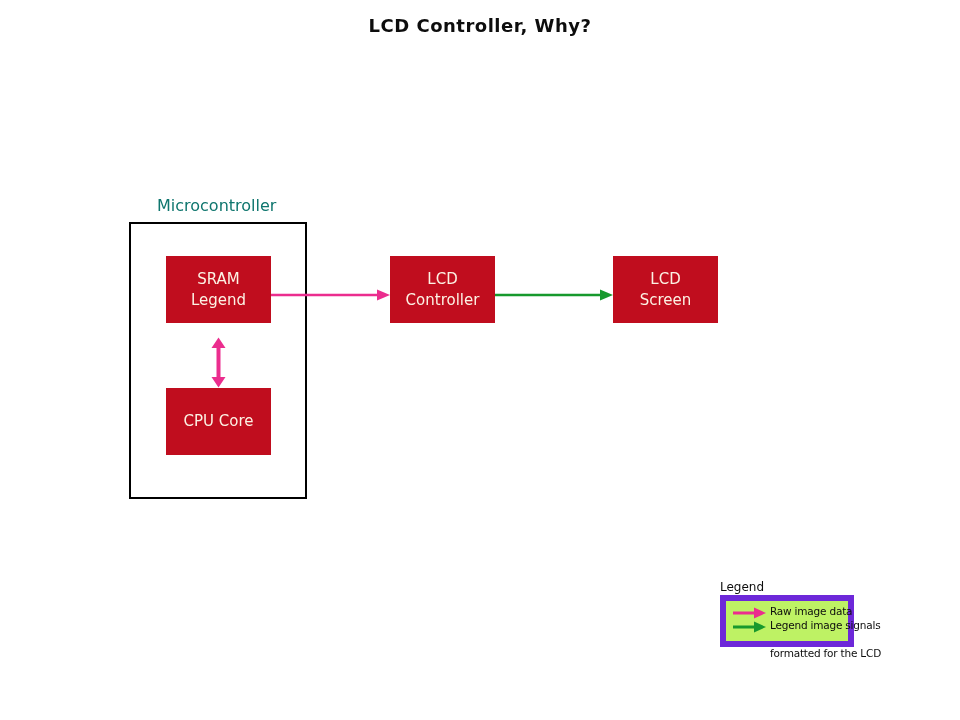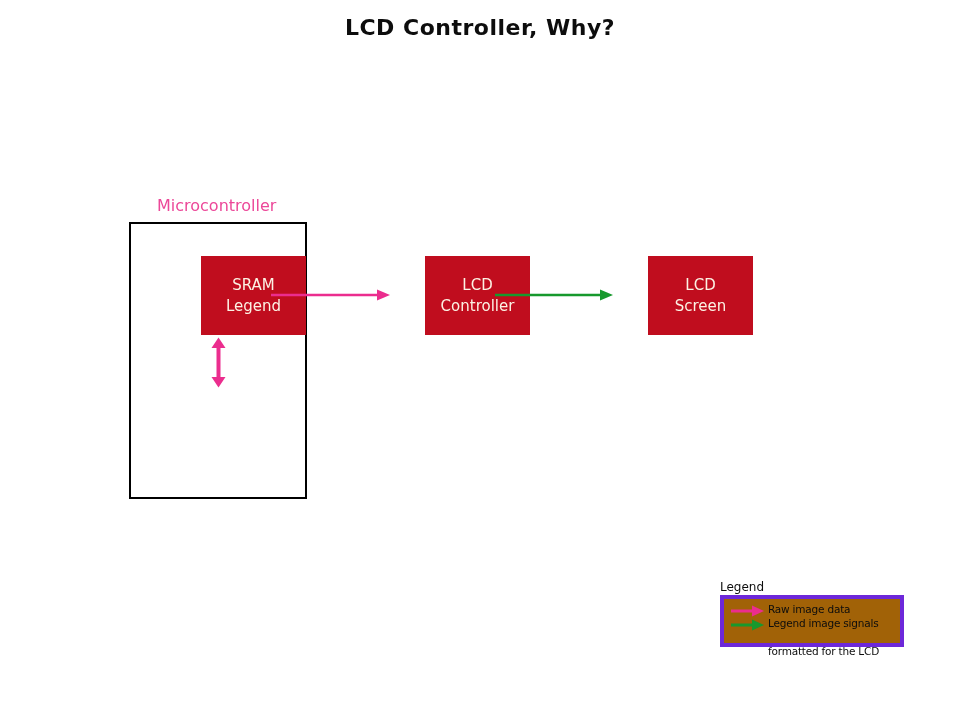--- a/index.html
+++ b/index.html
@@ -12,56 +12,55 @@
     font-family: "DejaVu Sans", "Liberation Sans", sans-serif;
     overflow: hidden;
     color: #111;
   }
   .title {
     position: absolute;
     top: 15px;
     left: 0;
     width: 100%;
     text-align: center;
-    font-size: 22px;
+    font-size: 18px;
     font-weight: bold;
     letter-spacing: 0.5px;
     color: #0d0d0d;
   }
   .mcu-label {
     position: absolute;
     left: 157px;
     top: 196px;
     font-size: 16px;
-    color: #ec4899;
+    color: #0f766e;
     white-space: nowrap;
   }
   .mcu-box {
     position: absolute;
     left: 129px;
     top: 222px;
     width: 178px;
     height: 277px;
     border: 2px solid #000;
     background: transparent;
   }
   .node {
     position: absolute;
     width: 105px;
-    height: 79px;
+    height: 67px;
     background: var(--node_fill, #c00d1e);
     color: var(--node_text, #fcf2e4);
     display: flex;
     flex-direction: column;
     justify-content: center;
     align-items: center;
     text-align: center;
     font-size: 15px;
     line-height: 21px;
-    margin-left: 35px;
   }
   .node-sram { left: 166px; top: 256px; }
   .node-cpu  { left: 166px; top: 388px; }
   .node-lcdc { left: 390px; top: 256px; }
   .node-lcds { left: 613px; top: 256px; }
   .arrow-svg { position: absolute; display: block; overflow: visible; }
   .arr-raw line     { stroke: var(--raw_arrow, #eb2d8e); }
   .arr-raw polygon  { fill:   var(--raw_arrow, #eb2d8e); }
   .arr-dig line     { stroke: var(--digital_arrow, #17992d); }
   .arr-dig polygon  { fill:   var(--digital_arrow, #17992d); }
@@ -70,24 +69,24 @@
     left: 720px;
     top: 580px;
     font-size: 12px;
     color: #0d0d0d;
     text-align: center;
   }
   .legend-box {
     position: absolute;
     left: 720px;
     top: 595px;
-    width: 184px;
+    width: 134px;
     height: 52px;
-    border: 4px solid #6d28d9;
-    background: #a16207;
+    border: 6px solid #6d28d9;
+    background: #bef264;
   }
   .legend-box .arrow-svg.row1 { left: 7px;  top: 6px; }
   .legend-box .arrow-svg.row2 { left: 7px;  top: 20px; }
   .legend-text {
     position: absolute;
     left: 44px;
     font-size: 10.5px;
     line-height: 13px;
     letter-spacing: -0.2px;
     color: #0d0d0d;
@@ -105,20 +104,23 @@
   <div class="title">LCD Controller, Why?</div>
 
   <div class="mcu-label">Microcontroller</div>
   <div class="mcu-box"></div>
 
   <div class="node node-sram">
     <span>SRAM</span>
     <span>Legend</span>
   </div>
 
+  <div class="node node-cpu">
+    <span>CPU Core</span>
+  </div>
 
   <div class="node node-lcdc">
     <span>LCD</span>
     <span>Controller</span>
   </div>
 
   <div class="node node-lcds">
     <span>LCD</span>
     <span>Screen</span>
   </div>

